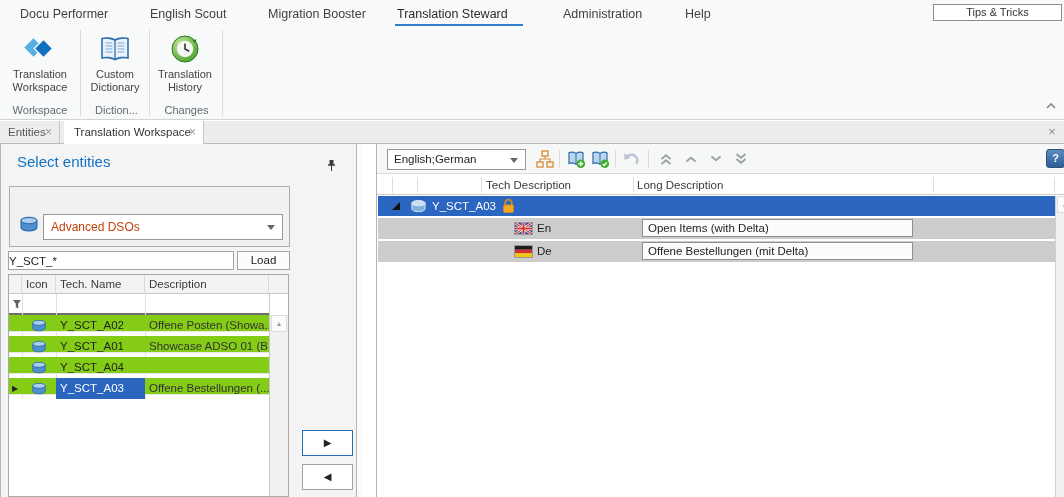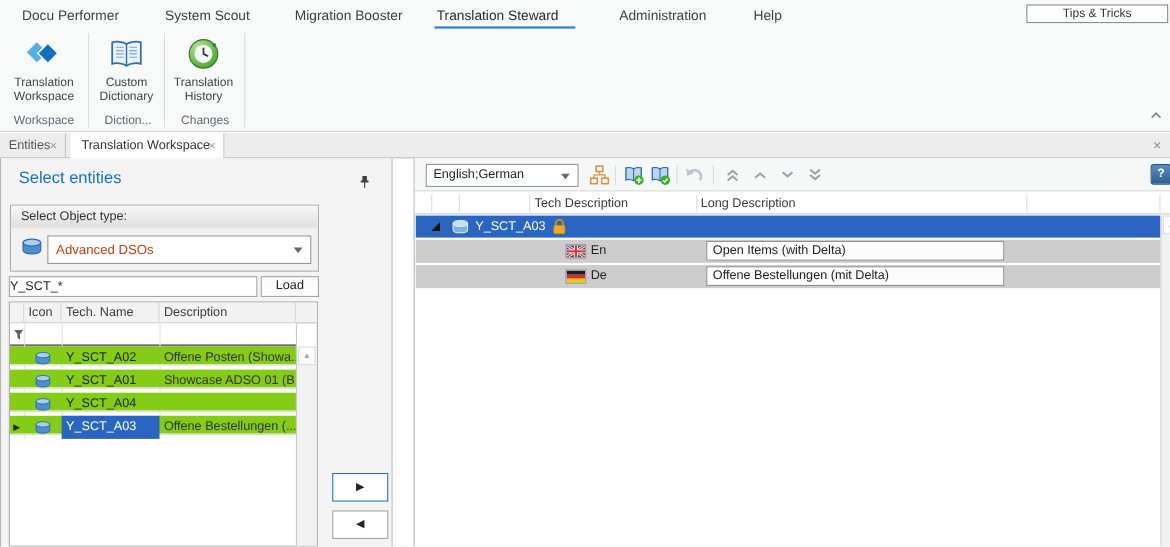--- a/index.html
+++ b/index.html
@@ -111,21 +111,21 @@
               line-height:16px;padding-left:5px;color:#222;white-space:nowrap;overflow:hidden}
 </style>
 </head>
 <body>
 
 <div id="app">
 
   <div id="ribbon">
     <div id="ribbonTabRow">
       <span class="rtab">Docu Performer</span>
-      <span class="rtab">System Scout</span>
+      <span class="rtab">English Scout</span>
       <span class="rtab">Migration Booster</span>
       <span class="rtab">Translation Steward</span>
       <span class="rtab">Administration</span>
       <span class="rtab">Help</span>
       <div id="ribbonUnderline"></div>
     </div>
     <div id="tipsBtn">Tips &amp; Tricks</div>
 
     <div class="rbtn" id="rbtn1">
       <span class="ricon">
@@ -191,21 +191,20 @@
 
   <div id="leftPanel">
     <div id="lpTitle">Select entities</div>
     <div id="lpPin">
       <svg width="13" height="13" viewBox="0 0 13 13">
         <path d="M4.5 1h4v4.2H10v1.6H3V5.2h1.5zM6 6.8h1V12H6z" fill="#3d3d3d"></path>
       </svg>
     </div>
 
     <div id="objBox">
-      <div id="objHeader">Select Object type:</div>
       <div id="objIcon">
         <svg width="22" height="16" viewBox="0 0 18 14">
           <path d="M2 4v6c0 1.7 3.1 3 7 3s7-1.3 7-3V4" fill="#4e8fd0" stroke="#2f6cab" stroke-width="1"></path>
           <ellipse cx="9" cy="4" rx="7" ry="2.8" fill="#aaceee" stroke="#2f6cab" stroke-width="1"></ellipse>
         </svg>
       </div>
       <div id="objCombo">
         <span>Advanced DSOs</span>
         <span class="caret"></span>
       </div>

